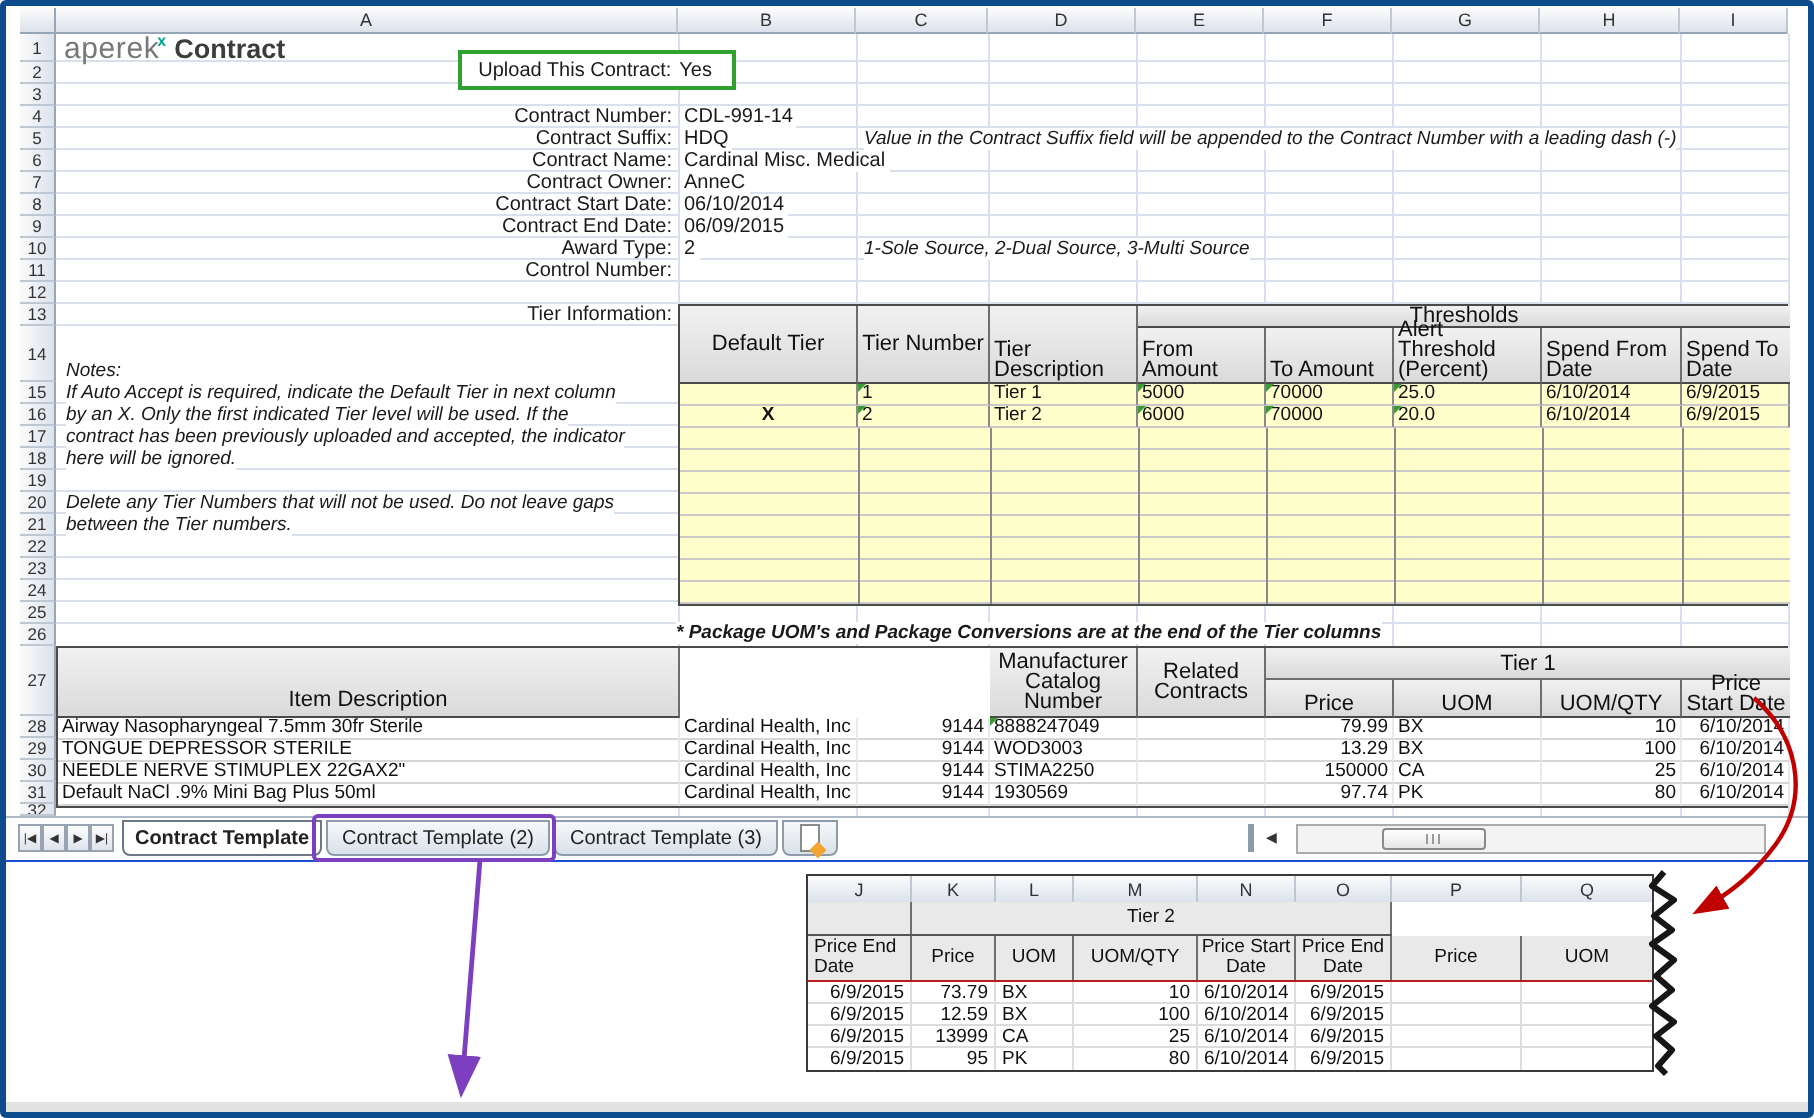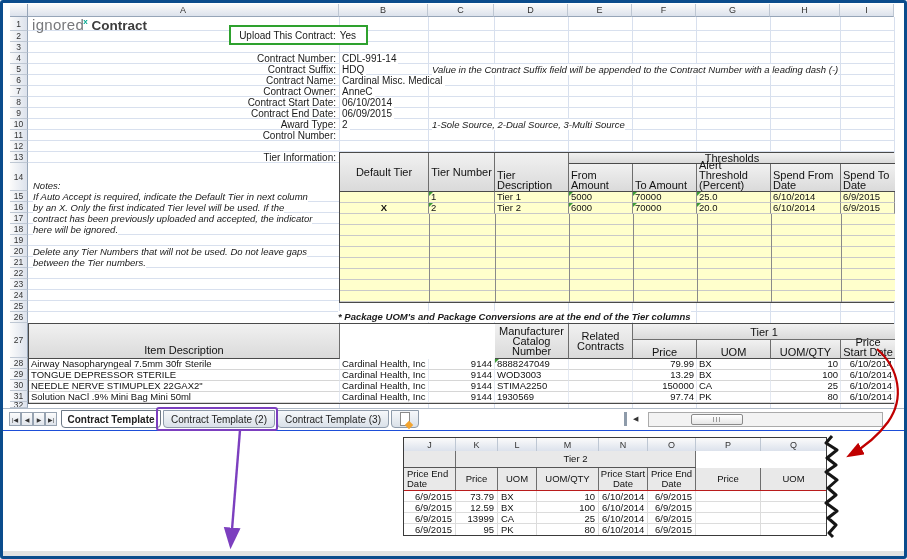--- a/index.html
+++ b/index.html
@@ -150,21 +150,21 @@
       <div class="rowhdr" style="height: 11px;">26</div>
       <div class="rowhdr" style="height: 35px;">27</div>
       <div class="rowhdr" style="height: 11px;">28</div>
       <div class="rowhdr" style="height: 11px;">29</div>
       <div class="rowhdr" style="height: 11px;">30</div>
       <div class="rowhdr" style="height: 11px;">31</div>
       <div class="rowhdr" style="height: 6px;">32</div>
     </div>
 
   <div class="a" id="logo">
-    <span class="brand">ignored</span><span class="sup">x</span><span class="prod">Contract</span>
+    <span class="brand">aperek</span><span class="sup">x</span><span class="prod">Contract</span>
   </div>
 
   <div class="a" id="uploadbox">
     <span>Upload This Contract:</span>
     <span class="v">Yes</span>
   </div>
 
   <div class="a lab" style="left:186px;top:53px;width:150px">Contract Number:</div>
   <div class="a val" style="left:340px;top:53px">CDL-991-14</div>
   <div class="a lab" style="left:186px;top:64px;width:150px">Contract Suffix:</div>
@@ -269,21 +269,21 @@
       <div class="ic r noR">6/10/2014</div>
       <div class="ic">NEEDLE NERVE STIMUPLEX 22GAX2"</div>
       <div class="ic">Cardinal Health, Inc</div>
       <div class="ic r">9144</div>
       <div class="ic">STIMA2250</div>
       <div class="ic"></div>
       <div class="ic r">150000</div>
       <div class="ic">CA</div>
       <div class="ic r">25</div>
       <div class="ic r noR">6/10/2014</div>
-      <div class="ic noB">Solution NaCl .9% Mini Bag Mini 50ml</div>
+      <div class="ic noB">Default NaCl .9% Mini Bag Plus 50ml</div>
       <div class="ic noB">Cardinal Health, Inc</div>
       <div class="ic r noB">9144</div>
       <div class="ic noB">1930569</div>
       <div class="ic noB"></div>
       <div class="ic r noB">97.74</div>
       <div class="ic noB">PK</div>
       <div class="ic r noB">80</div>
       <div class="ic r noR noB">6/10/2014</div>
     </div>
   </div>

